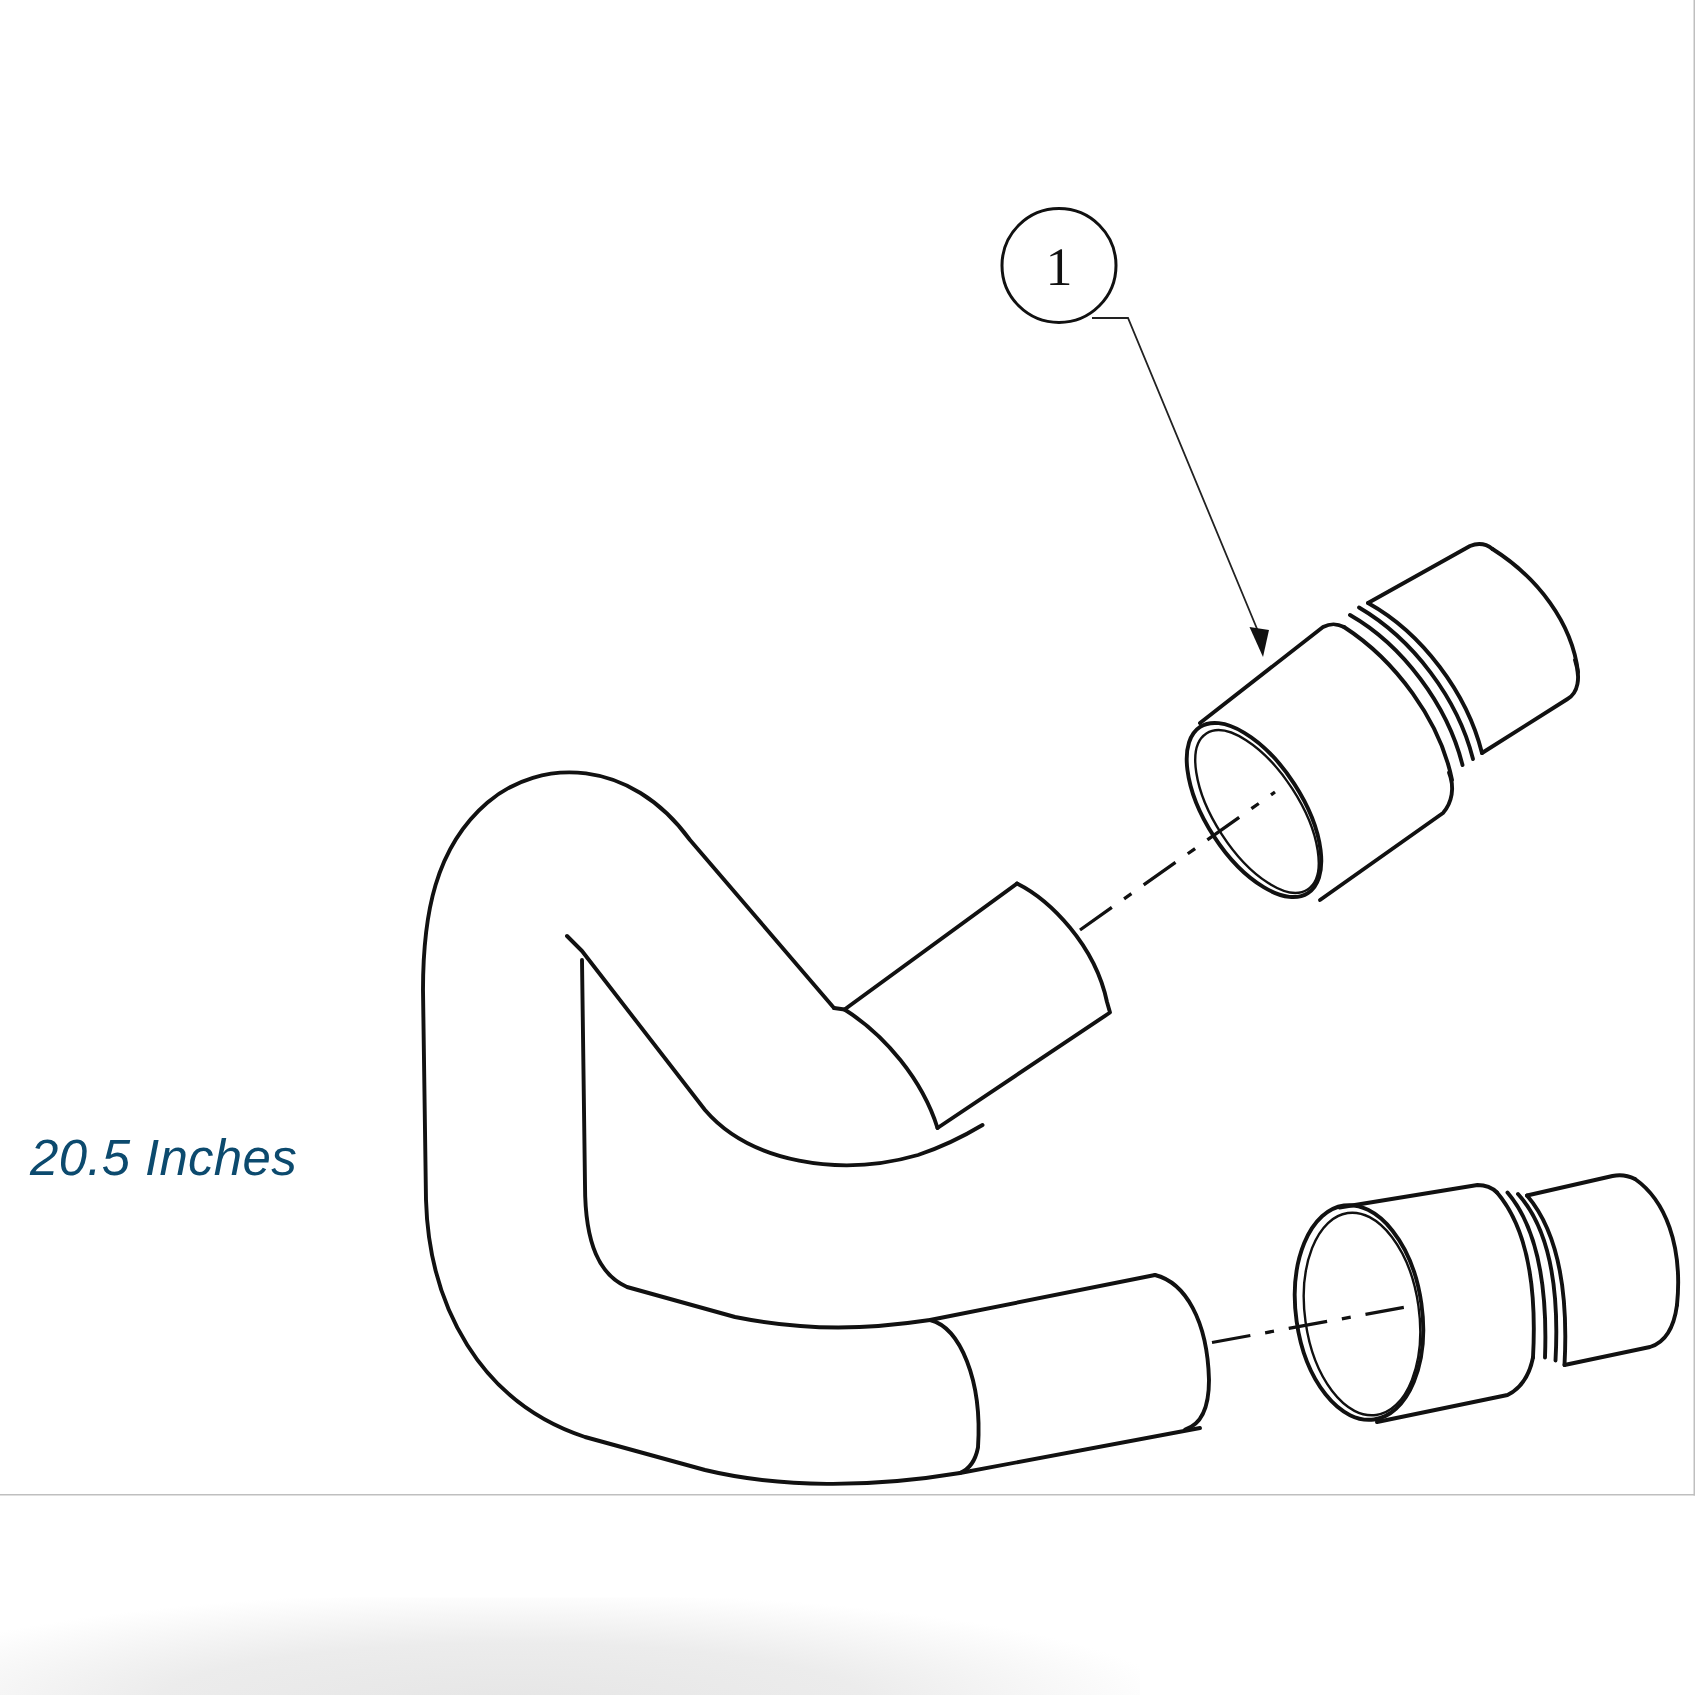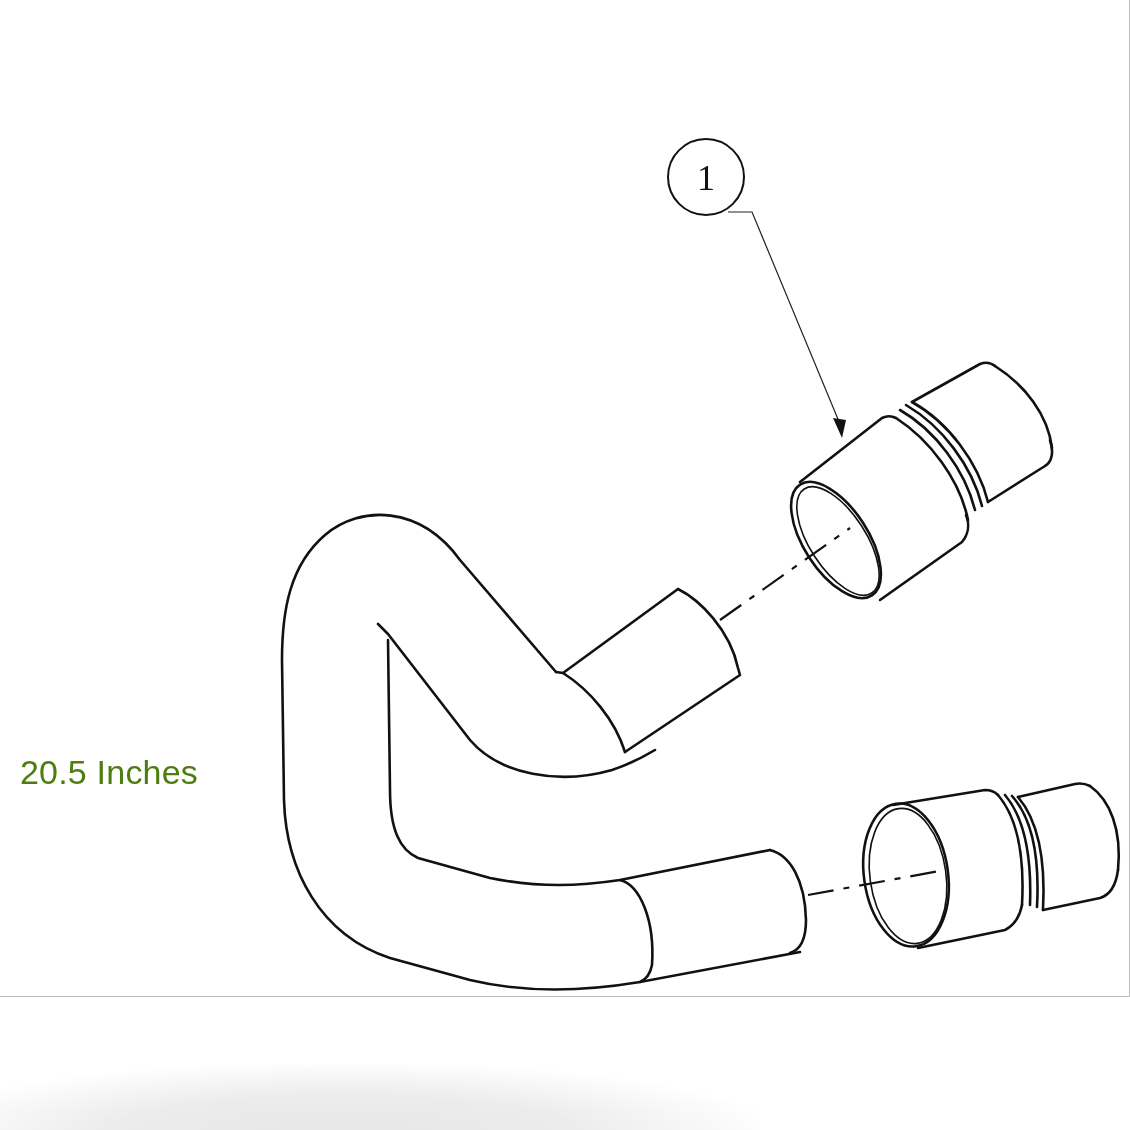--- a/index.html
+++ b/index.html
@@ -9,22 +9,22 @@
       background: #ffffff; border-bottom: 1px solid #bfbfbf; border-right: 1px solid #bfbfbf;
       box-sizing: border-box;
     }
     .shadow {
       position: absolute; left: 0; top: 1065px; width: 760px; height: 70px;
       background: radial-gradient(ellipse at 45% 100%, #e6e6e6 0%, #ececec 40%, rgba(255,255,255,0) 75%);
     }
     svg.drawing { position: absolute; left: 0; top: 0; }
     .dim-label {
       position: absolute; left: 20px; top: 753px;
-      font-family: "Liberation Sans", sans-serif; font-size: 34px; color: #4d7c0f;
-      white-space: nowrap; letter-spacing: 0.2px;
+      font-family: "Liberation Sans", sans-serif; font-size: 34px; color: #0c4a6e;
+      white-space: nowrap; letter-spacing: 0.2px; font-style: italic;
     }
     .balloon-text {
       font-family: "Liberation Serif", serif; font-size: 36px; fill: #111111;
     }
     .ln { fill: none; stroke: #111; stroke-width: 2.6; stroke-linecap: round; stroke-linejoin: round; }
     .thin { fill: none; stroke: #222; stroke-width: 1.2; }
     .axis { fill: none; stroke: #111; stroke-width: 2.2; stroke-dasharray: 26 10 6 10; }
   </style>
 </head>
 <body>

